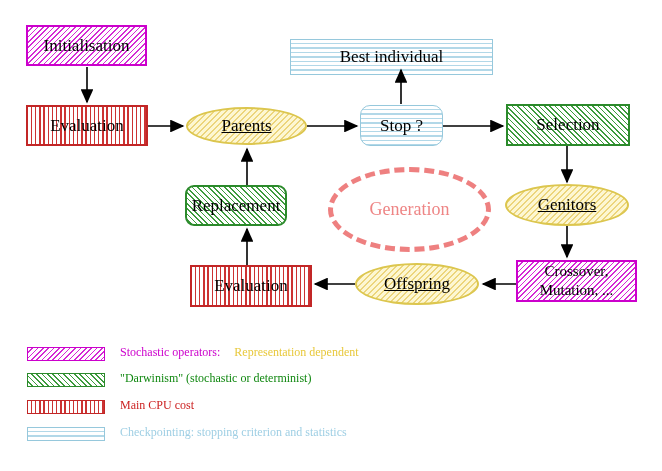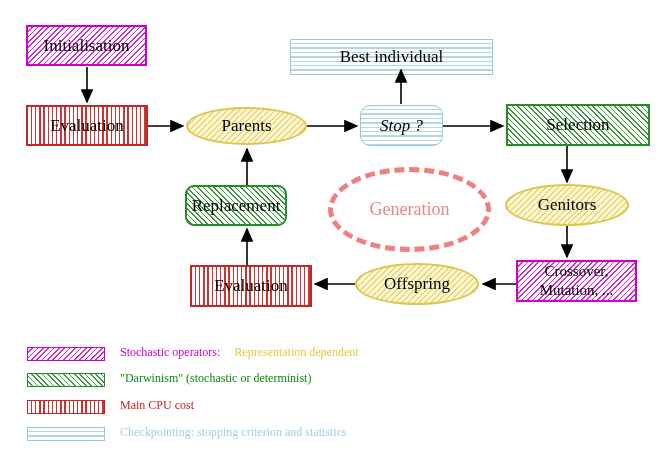--- a/index.html
+++ b/index.html
@@ -24,23 +24,24 @@
     background:repeating-linear-gradient(90deg,#ffffff 0px,#ffffff 2.8px,#cc3333 2.8px,#cc3333 4.2px);
     border:2px solid #c22626;
   }
   .stripe-cyan{
     background:repeating-linear-gradient(180deg,#ffffff 0px,#ffffff 3px,#b2d8e8 3px,#b2d8e8 4.4px);
     border:1.5px solid #96c8dc;
   }
   .hatch-yellow{
     background:repeating-linear-gradient(135deg,#fdf7d2 0px,#fdf7d2 2.8px,#ecd57c 2.8px,#ecd57c 4.2px);
     border:2px solid #dcc64e;
+    text-decoration:underline;
   }
   .ellipse{border-radius:50%;}
-  .rounded{border-radius:10px;font-style:italic;}
+  .rounded{border-radius:10px;}
   .loop-ellipse{
     position:absolute;border:5px dashed #ee8080;border-radius:50%;
     display:flex;align-items:center;justify-content:center;
     color:#ee8585;font-size:18px;box-sizing:border-box;
   }
   .two-line{flex-direction:column;font-size:15px;line-height:1.25;}
   #arrows{position:absolute;left:0;top:0;pointer-events:none;}
   
   .swatch{position:absolute;left:27px;width:78px;height:14px;box-sizing:border-box;}
   .swatch.hatch-magenta,.swatch.hatch-green,.swatch.stripe-red{border-width:1.5px;}
@@ -62,21 +63,21 @@
   <div class="node hatch-magenta" style="left:26px;top:25px;width:121px;height:41px;">Initialisation</div>
 
   <div class="node stripe-red" style="left:26px;top:105px;width:122px;height:41px;">Evaluation</div>
 
   <div class="node hatch-yellow ellipse" style="left:186px;top:107px;width:121px;height:38px;">Parents</div>
 
   <div class="node stripe-cyan" style="left:290px;top:39px;width:203px;height:36px;">Best individual</div>
 
   <div class="node stripe-cyan rounded" style="left:360px;top:105px;width:83px;height:41px;">Stop ?</div>
 
-  <div class="node hatch-green" style="left:506px;top:104px;width:144px;height:42px;">Selection</div>
+  <div class="node hatch-green" style="left:506px;top:104px;width:124px;height:42px;">Selection</div>
 
   <div class="node hatch-green" style="left:185px;top:185px;width:102px;height:41px;font-size:17px;border-radius:9px;">Replacement</div>
 
   <div class="loop-ellipse" style="left:328px;top:167px;width:163px;height:85px;">
     <span>Generation</span>
   </div>
 
   <div class="node hatch-yellow ellipse" style="left:505px;top:184px;width:124px;height:42px;">Genitors</div>
 
   <div class="node stripe-red" style="left:190px;top:265px;width:122px;height:42px;">Evaluation</div>

